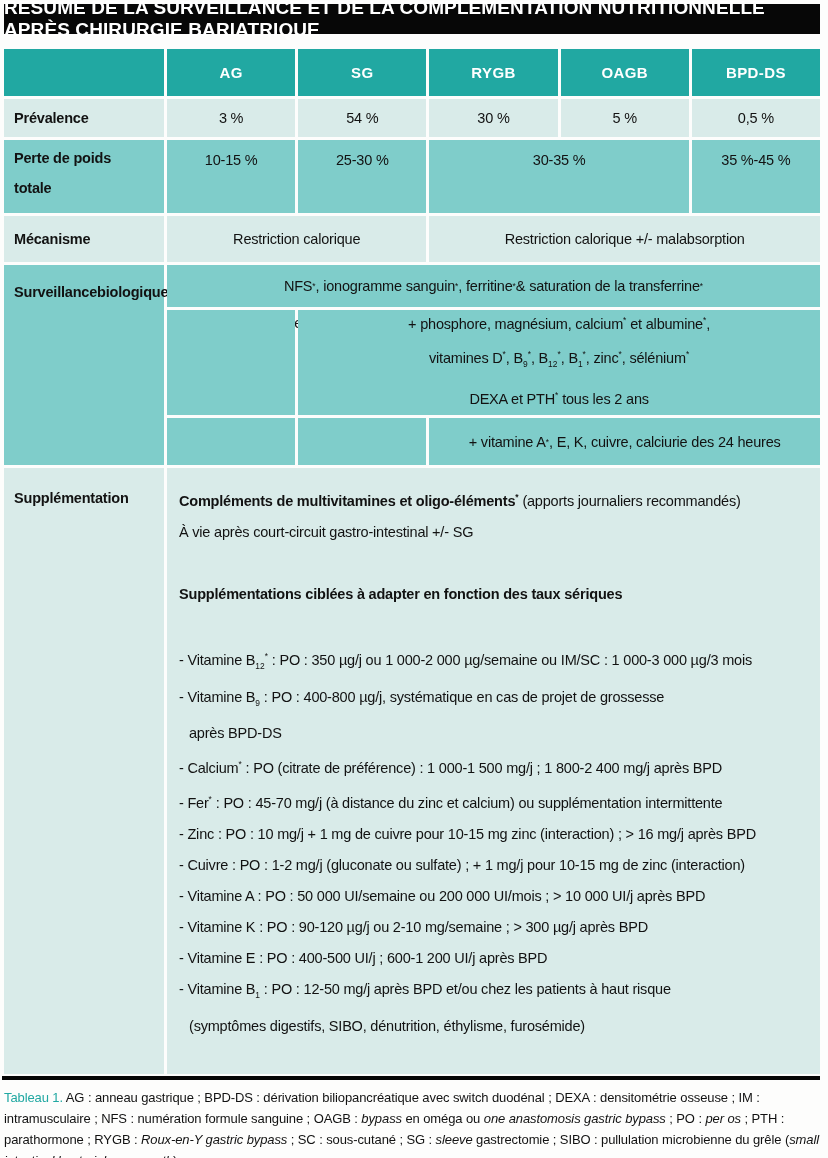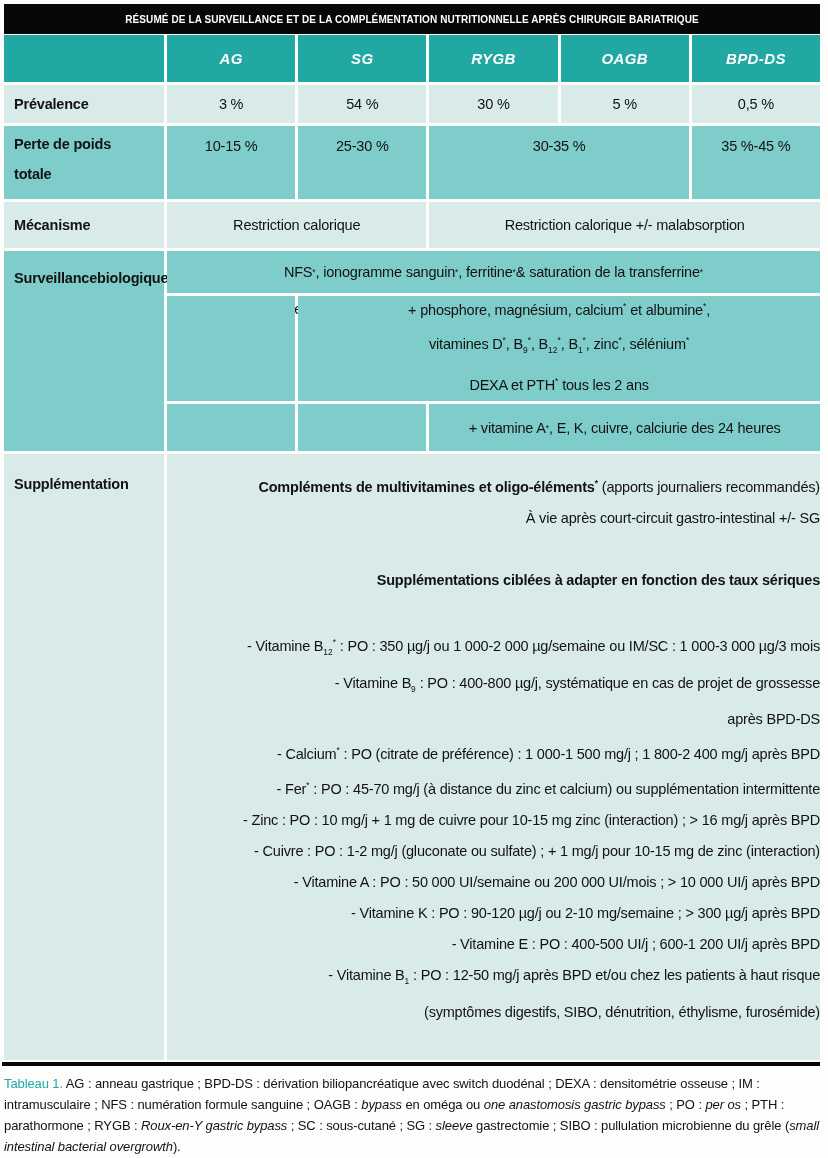--- a/index.html
+++ b/index.html
@@ -7,21 +7,21 @@
     --teal-med:#7fcdca;
     --teal-light:#d9ebe9;
     --ink:#121212;
   }
   *{box-sizing:border-box;margin:0;padding:0;}
   html,body{width:828px;height:1158px;overflow:hidden;background:#fdfdfc;
     font-family:"Liberation Sans",sans-serif;color:var(--ink);}
   .page{position:relative;width:828px;height:1158px;}
   .table-wrap{margin:4px 8px 0 4px;width:816px;}
   .title-bar{height:30px;background:#070707;color:#fff;display:flex;align-items:center;
-    justify-content:center;font-weight:bold;font-size:10px;letter-spacing:.1px;}
+    justify-content:center;font-weight:bold;font-size:19px;letter-spacing:.1px;}
   .grid{display:grid;grid-template-columns:160px repeat(5,1fr);gap:3px;margin-top:3px;}
   .grid2{display:grid;grid-template-columns:160px 1fr;gap:3px;margin-top:3px;}
   .cell{display:flex;align-items:center;justify-content:center;text-align:center;
     font-size:14.5px;line-height:20px;letter-spacing:-.2px;}
   .teal{background:var(--teal);}
   .light{background:var(--teal-light);}
   .medium{background:var(--teal-med);}
   .label-cell{justify-content:flex-start;text-align:left;padding-left:10px;font-weight:bold;}
   .hdr .cell{height:47px;margin-top:-1px;color:#fff;font-weight:bold;font-size:15px;letter-spacing:.4px;}
   .row-prev .cell{height:38px;}
@@ -38,21 +38,21 @@
     padding:12px 0 0 10px;line-height:31px;height:200px;}
   .surv-label .plain{font-weight:normal;}
   .surv-gap{height:26px;}
   .surv-right{display:flex;flex-direction:column;gap:3px;}
   .surv-a{height:42px;}
   .surv-grid{display:grid;grid-template-columns:repeat(5,1fr);gap:3px;}
   .surv-b-cell{height:105px;flex-direction:column;justify-content:flex-end;line-height:31px;}
   .surv-c-cell{height:47px;}
   
   .supp-label{align-items:flex-start;padding-top:20px;height:606px;}
-  .supp-content{display:block;text-align:right;padding:14px 0 0 12px;line-height:31px;
+  .supp-content{display:block;text-align:left;padding:14px 0 0 12px;line-height:31px;
     font-size:14.5px;letter-spacing:-.2px;height:606px;}
   .supp-content .blank{height:31px;}
   .supp-content .bold-line{font-weight:bold;}
   .supp-content .cont{padding-left:10px;}
   
   .black-rule{height:4px;background:#070707;margin:2px 8px 0 2px;}
   .caption{margin:7px 8px 0 4px;font-size:13px;line-height:21px;letter-spacing:-.1px;}
   
   .rt-sup{vertical-align:super;font-size:58%;letter-spacing:0;}
   .rt-sub{vertical-align:sub;font-size:58%;letter-spacing:0;}
@@ -61,21 +61,21 @@
   .rt-teal{color:var(--teal);font-weight:normal;}
 </style>
 </head>
 <body>
 
 <div class="page">
   <div class="table-wrap">
 
     <div class="title-bar">RÉSUMÉ DE LA SURVEILLANCE ET DE LA COMPLÉMENTATION NUTRITIONNELLE APRÈS CHIRURGIE BARIATRIQUE</div>
 
-    <div class="grid hdr" style="margin-top:2px;font-style:italic;">
+    <div class="grid hdr" style="margin-top:16px;">
       <div class="cell teal"></div>
       <div class="cell teal">AG</div>
       <div class="cell teal">SG</div>
       <div class="cell teal">RYGB</div>
       <div class="cell teal">OAGB</div>
       <div class="cell teal">BPD-DS</div>
     </div>
 
     <div class="grid row-prev">
       <div class="cell light label-cell">Prévalence</div>

